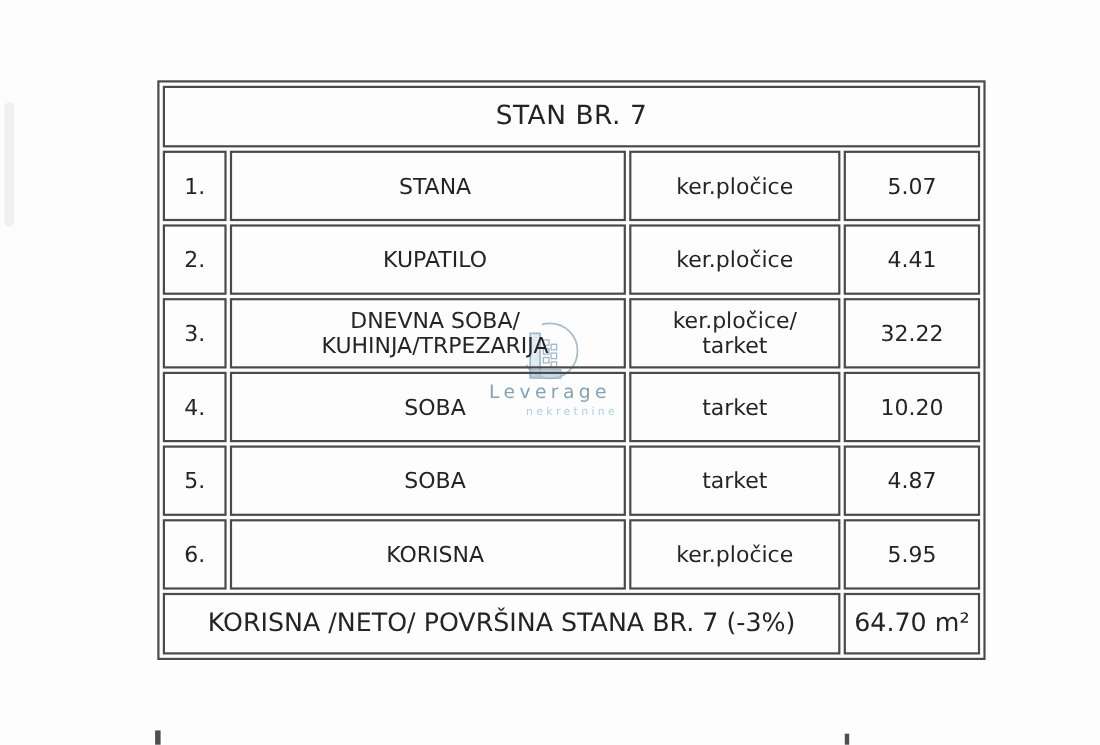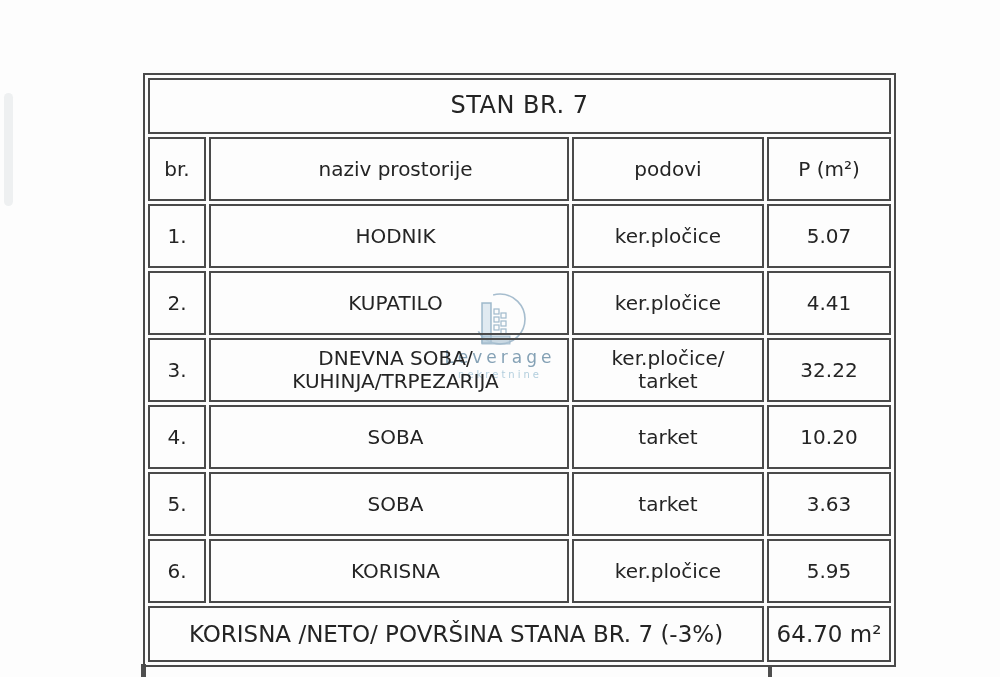--- a/index.html
+++ b/index.html
@@ -41,21 +41,21 @@
   
   .watermark { position:absolute; z-index:1; pointer-events:none; }
   .wm-logo  { position:absolute; left:470px; top:291px; width:58px; height:60px; }
   .wm-brand {
     position:absolute; left:438px; top:347px; width:124px;
     text-align:center; font-size:17px; letter-spacing:4px;
     color:rgba(125,156,177,0.95);
   }
   .wm-tagline {
     position:absolute; left:438px; top:369px; width:124px;
-    text-align:center; font-size:10px; letter-spacing:3px;
+    text-align:right; font-size:10px; letter-spacing:3px;
     color:rgba(174,203,219,0.95);
   }
 
   
   .nub-a { position:absolute; left:141px; top:664px; width:5px; height:13px; background:#4f4f4f; }
   .nub-b { position:absolute; left:768px; top:667px; width:4px; height:10px; background:#4f4f4f; }
 </style>
 </head>
 <body>
 
@@ -81,29 +81,23 @@
   <colgroup>
     <col style="width:58px">
       <col style="width:360px">
       <col style="width:192px">
       <col style="width:124px">
   </colgroup>
   <tbody>
       <tr class="title-row">
     <td colspan="4">STAN BR. 7</td>
   </tr>
-  <tr class="header-row">
-    <td>br.</td>
-    <td class="left">naziv prostorije</td>
-    <td>podovi</td>
-    <td>P (m²)</td>
-  </tr>
   <tr class="data-row">
     <td class="rownum">1.</td>
-    <td class="left name">HODNIK</td>
+    <td class="left name">STANA</td>
     <td>ker.pločice</td>
     <td class="area">5.07</td>
   </tr>
   <tr class="data-row">
     <td class="rownum">2.</td>
     <td class="left name">KUPATILO</td>
     <td>ker.pločice</td>
     <td class="area">4.41</td>
   </tr>
   <tr class="data-row">
@@ -117,21 +111,21 @@
   <tr class="data-row">
     <td class="rownum">4.</td>
     <td class="left name">SOBA</td>
     <td>tarket</td>
     <td class="area">10.20</td>
   </tr>
   <tr class="data-row">
     <td class="rownum">5.</td>
     <td class="left name">SOBA</td>
     <td>tarket</td>
-    <td class="area">3.63</td>
+    <td class="area">4.87</td>
   </tr>
   <tr class="data-row">
     <td class="rownum">6.</td>
     <td class="left name">KORISNA</td>
     <td>ker.pločice</td>
     <td class="area">5.95</td>
   </tr>
   <tr class="footer-row">
     <td colspan="3">KORISNA /NETO/ POVRŠINA STANA BR. 7 (-3%)</td>
     <td>64.70 m²</td>

